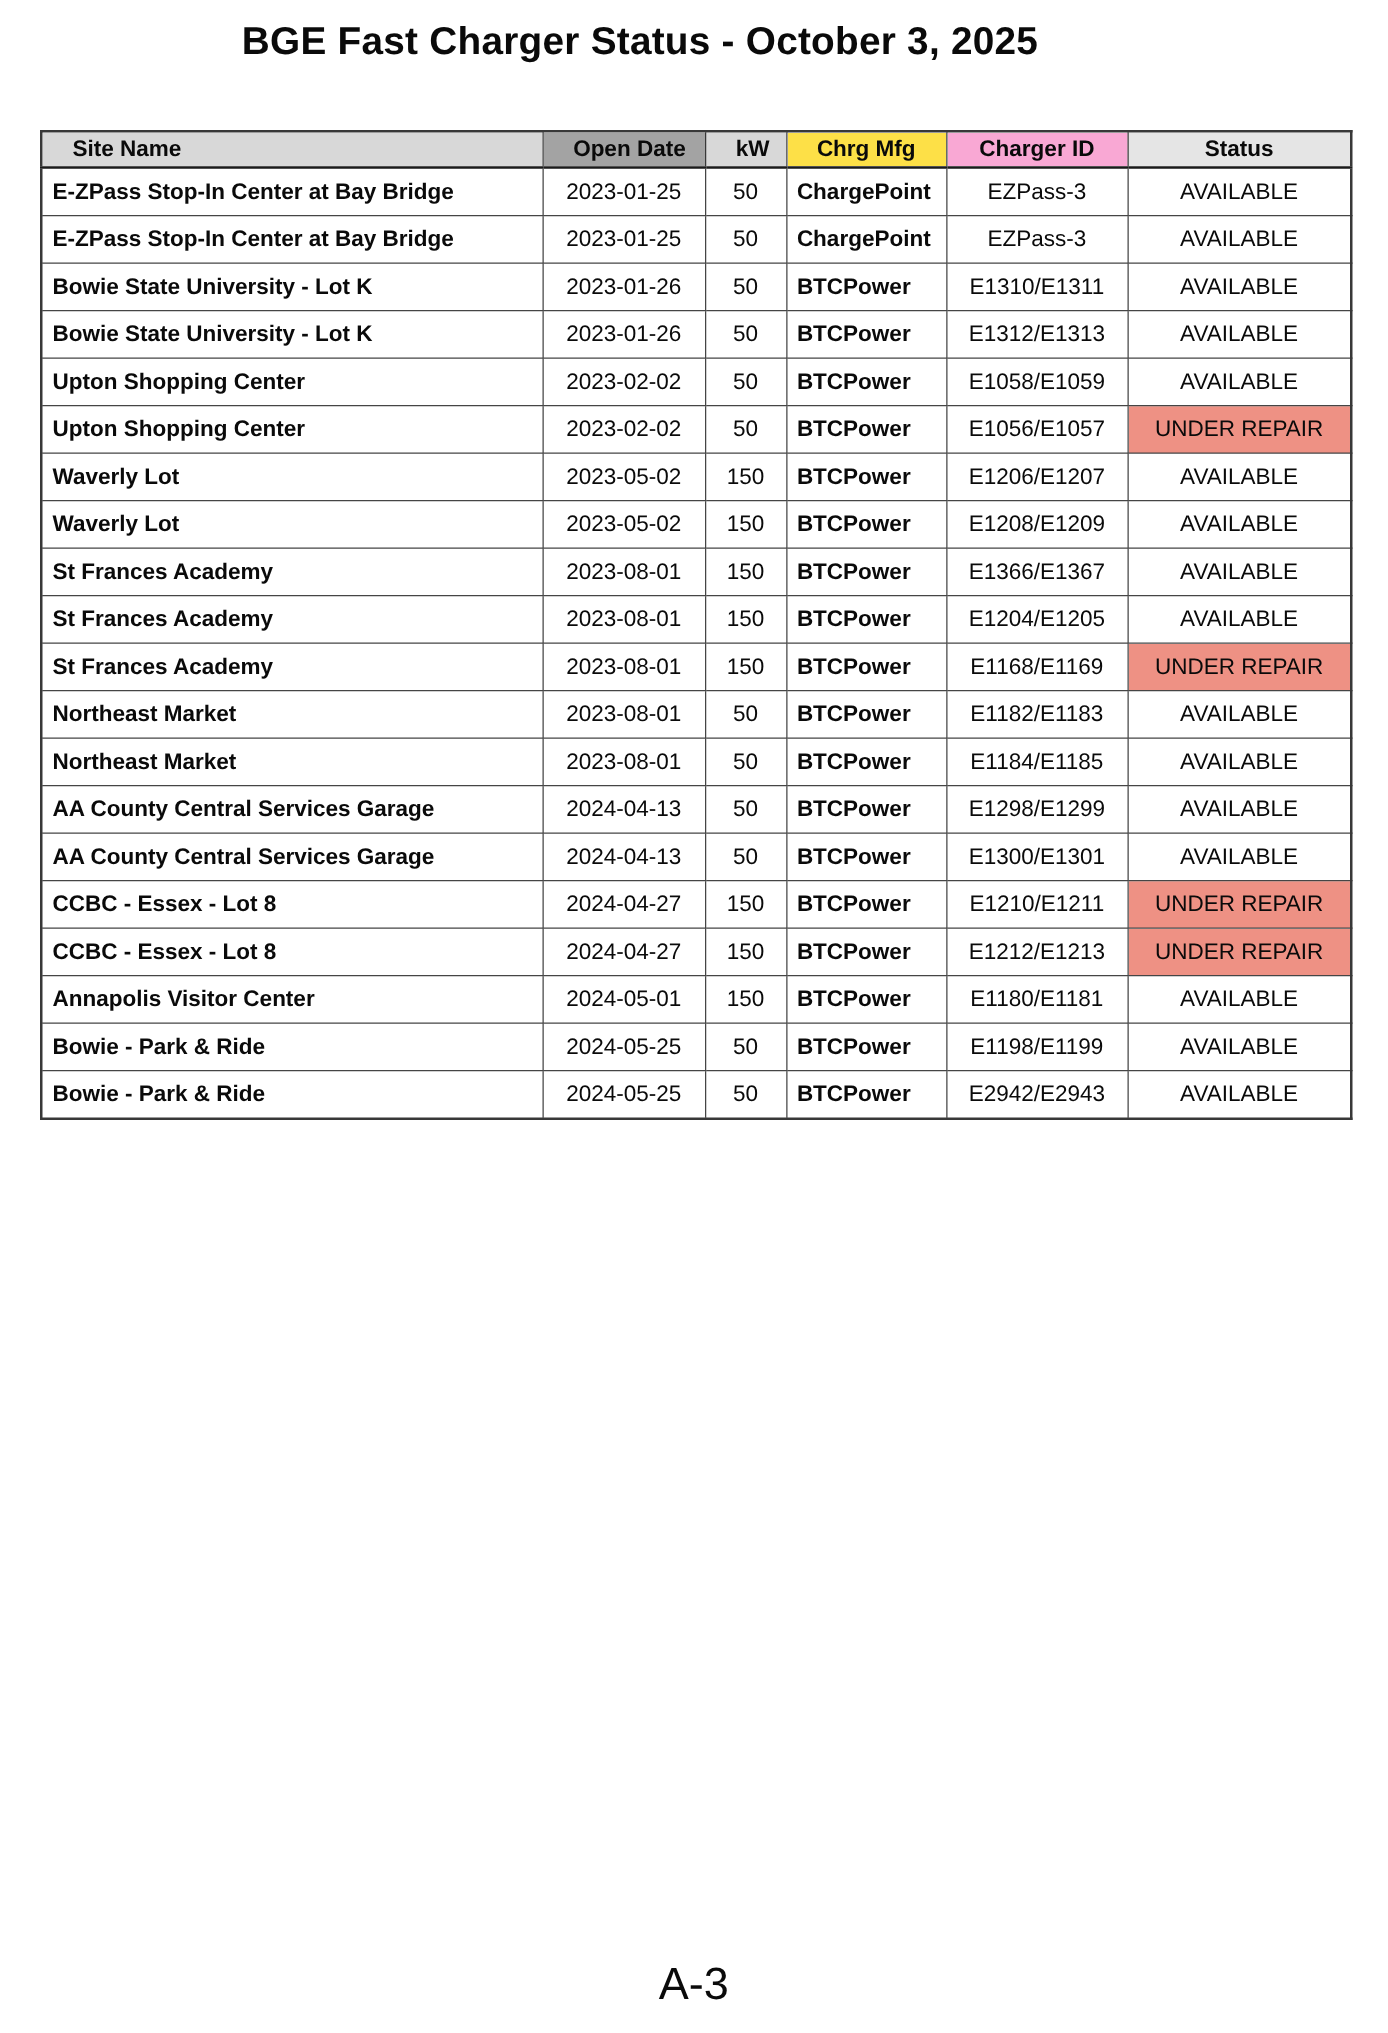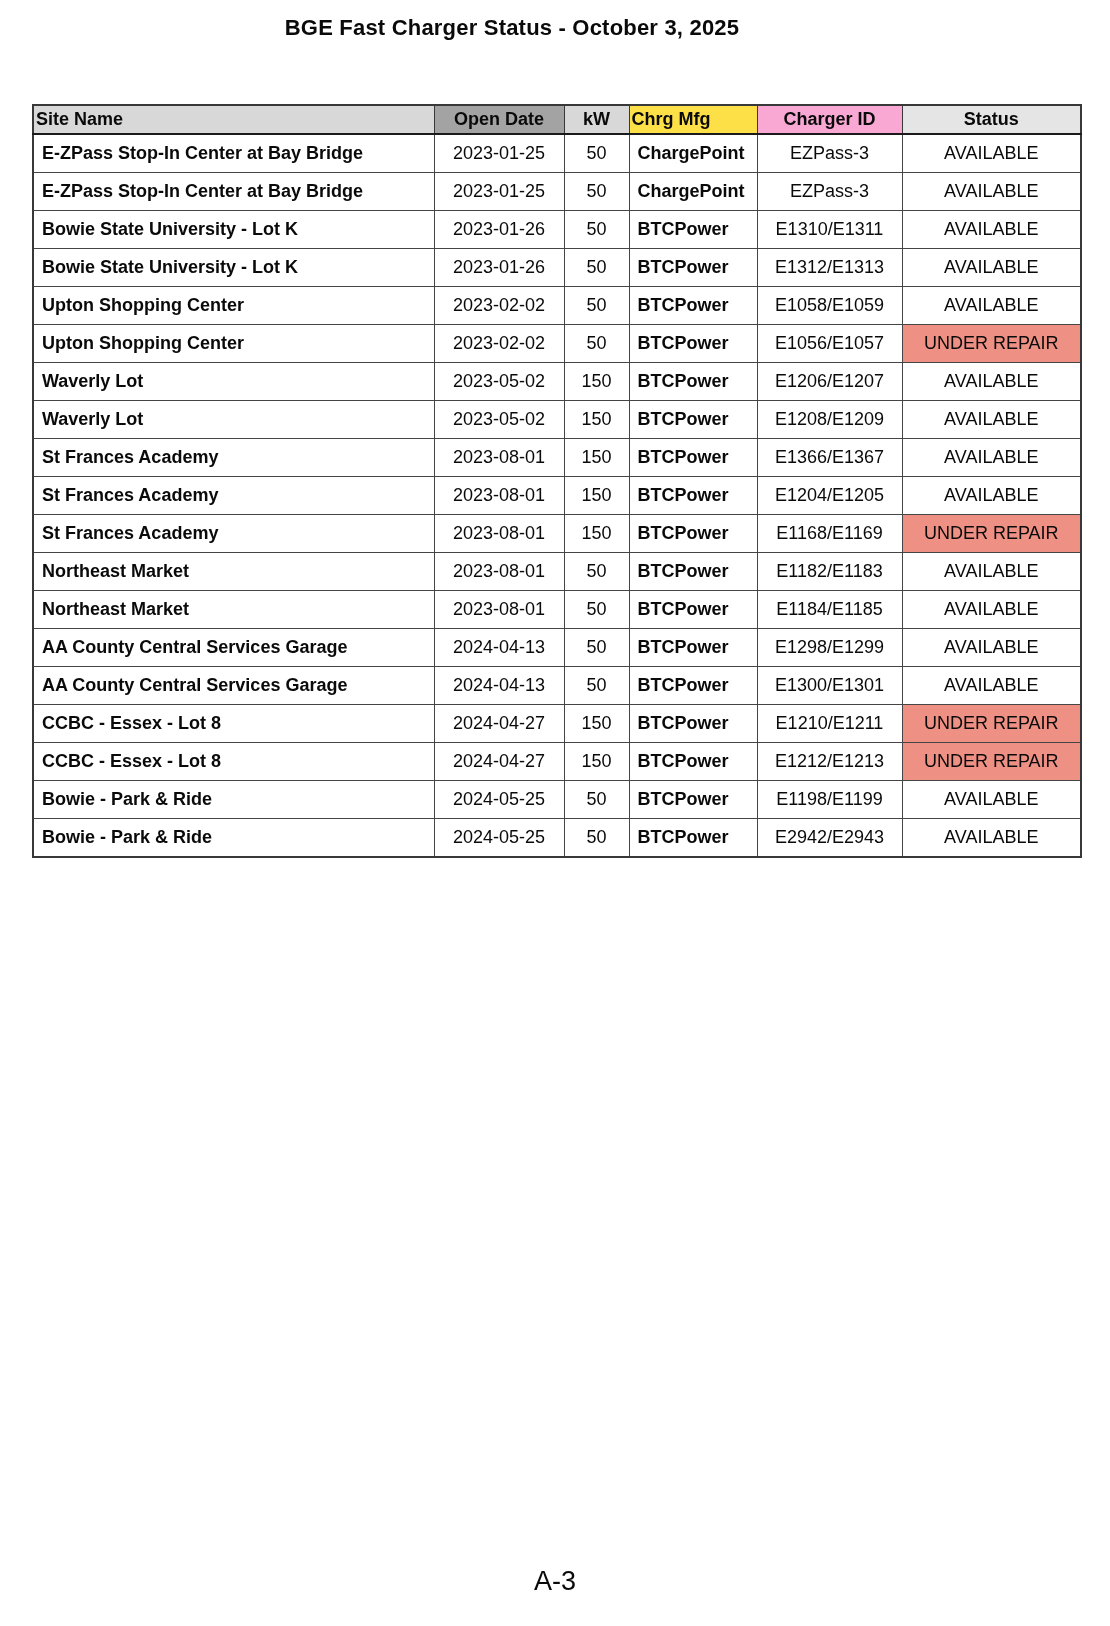--- a/index.html
+++ b/index.html
@@ -16,40 +16,40 @@
     overflow: hidden;
   }
   .title-wrap {
     position: absolute;
     top: 15px;
     left: 0;
     width: 1024px;
     text-align: center;
   }
   .page-title {
-    font-size: 22px;
+    font-size: 31px;
     font-weight: bold;
     margin: 0;
     letter-spacing: 0.2px;
   }
   table.charger-table {
     position: absolute;
     left: 32px;
     top: 104px;
     width: 1048px;
     border-collapse: collapse;
     table-layout: fixed;
     border: 2px solid #383838;
   }
   table.charger-table th {
     background: #d8d8d8;
     font-size: 18px;
     font-weight: bold;
     height: 23px;
-    padding: 2px 2px;
+    padding: 2px 24px;
     border: 1px solid #383838;
     border-bottom: 2px solid #1a1a1a;
     white-space: nowrap;
     overflow: hidden;
   }
   table.charger-table td {
     font-size: 18px;
     height: 37px;
     padding: 0 8px;
     border: 1px solid #454545;
@@ -59,21 +59,21 @@
     background: #ffffff;
   }
   .al { text-align: left; font-weight: bold; }
   .ac { text-align: center; }
   .footer-pagenum {
     position: absolute;
     top: 1566px;
     left: 0;
     width: 1110px;
     text-align: center;
-    font-size: 27px;
+    font-size: 36px;
     color: #0a0a0a;
   }
 </style>
 </head>
 <body>
 
 <div class="title-wrap">
   <h1 class="page-title">BGE Fast Charger Status - October 3, 2025</h1>
 </div>
 
@@ -227,20 +227,28 @@
   </tr>
       <tr>
     <td class="al">CCBC - Essex - Lot 8</td>
     <td class="ac">2024-04-27</td>
     <td class="ac">150</td>
     <td class="al">BTCPower</td>
     <td class="ac">E1212/E1213</td>
     <td class="ac" style="background: rgb(238, 145, 132);">UNDER REPAIR</td>
   </tr>
       <tr>
+    <td class="al">Annapolis Visitor Center</td>
+    <td class="ac">2024-05-01</td>
+    <td class="ac">150</td>
+    <td class="al">BTCPower</td>
+    <td class="ac">E1180/E1181</td>
+    <td class="ac" style="background: rgb(255, 255, 255);">AVAILABLE</td>
+  </tr>
+      <tr>
     <td class="al">Bowie - Park &amp; Ride</td>
     <td class="ac">2024-05-25</td>
     <td class="ac">50</td>
     <td class="al">BTCPower</td>
     <td class="ac">E1198/E1199</td>
     <td class="ac" style="background: rgb(255, 255, 255);">AVAILABLE</td>
   </tr>
       <tr>
     <td class="al">Bowie - Park &amp; Ride</td>
     <td class="ac">2024-05-25</td>

